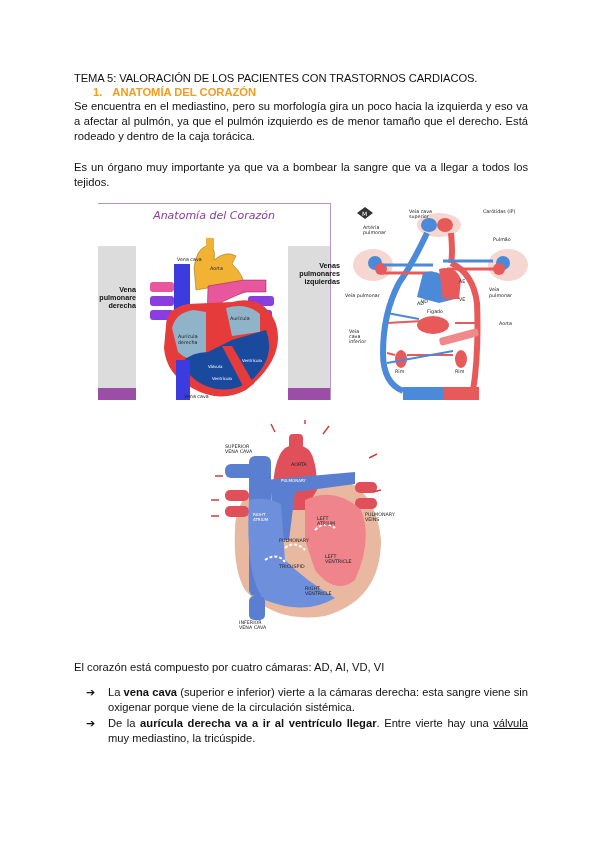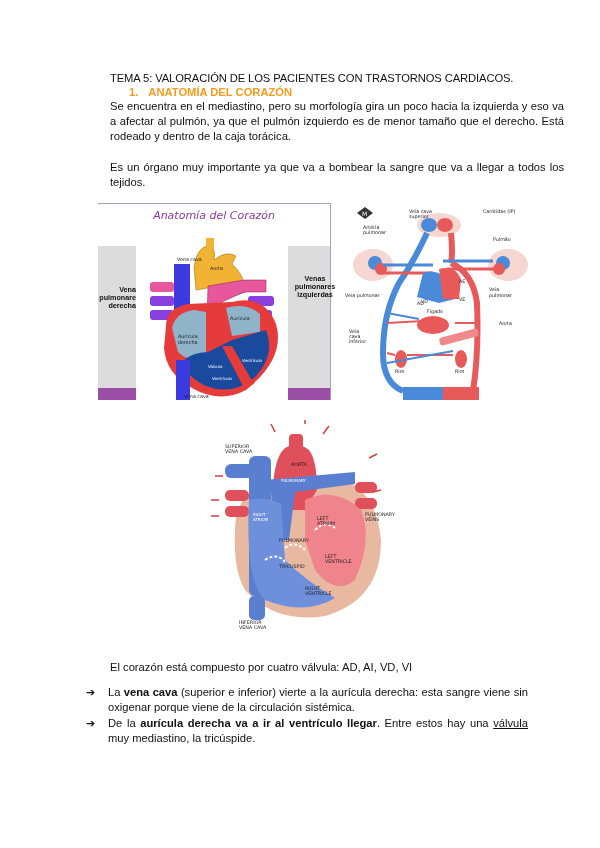--- a/index.html
+++ b/index.html
@@ -1,19 +1,19 @@
 <!DOCTYPE html>
 <html><head>
 <meta charset="utf-8">
 <style>
   html, body { margin: 0; padding: 0; background: #ffffff; }
   body { width: 600px; height: 848px; position: relative; overflow: hidden;
          font-family: "Liberation Sans", sans-serif; color: #111; }
   .page { position: absolute; left: 0; top: 0; width: 600px; height: 848px; }
-  .txt { position: absolute; font-size: 11.2px; line-height: 15px; margin-left: 36px; }
+  .txt { position: absolute; font-size: 11.2px; line-height: 15px; }
   .title { left: 74px; top: 71px; font-size: 11.2px; letter-spacing: -0.1px; }
   .heading { left: 93px; top: 85px; font-weight: bold; color: #f59b1e; font-size: 11.2px; text-align: right; }
   .heading .num { margin-right: 10px; }
   .para { left: 74px; width: 454px; text-align: justify; }
   .p1 { top: 99px; }
   .p2 { top: 160px; }
   .p3 { top: 660px; left: 74px; }
   .bullets { position: absolute; left: 86px; top: 685px; width: 442px; margin: 0; padding: 0; list-style: none; }
   .bullets li { position: relative; padding-left: 22px; font-size: 11.2px; line-height: 15px; text-align: justify; margin-bottom: 1px; }
   .bullets .arrow { position: absolute; left: 0; top: 0; font-size: 11px; }
@@ -24,21 +24,21 @@
   .fig1 { position: absolute; left: 98px; top: 203px; width: 232px; height: 196px; background: #fff;
           border-top: 1px solid #b596c0; border-right: 1px solid #b596c0; }
   .fig1 .ttl { position: absolute; left: 0; right: 0; top: 5px; text-align: center; color: #8a3d9a;
                font-family: "DejaVu Sans", sans-serif; font-style: italic; font-size: 11px; }
   .fig1 .grey { position: absolute; top: 42px; bottom: 12px; background: #dcdcdc; }
   .fig1 .greyL { left: 0; width: 40px; }
   .fig1 .greyR { right: 0; width: 42px; }
   .fig1 .purple { position: absolute; left: 0; right: 0; bottom: 0; height: 12px; background: #9b4ea6; }
   .fig1 .lbl { position: absolute; font-size: 7.2px; font-weight: bold; line-height: 8px; color: #111; }
   .fig1 .lblL { left: -14px; top: 82px; text-align: right; width: 56px; }
-  .fig1 .lblR { right: -10px; top: 71px; text-align: center; width: 50px; }
+  .fig1 .lblR { right: -10px; top: 58px; text-align: right; width: 50px; }
   .fig1 svg { position: absolute; left: 38px; top: 24px; }
 
   .fig2 { position: absolute; left: 343px; top: 203px; width: 195px; height: 197px; }
   .fig3 { position: absolute; left: 205px; top: 420px; width: 190px; height: 212px; }
   .tiny { font-family: "DejaVu Sans", sans-serif; font-size: 4.8px; fill: #222; }
   .tinyw { font-family: "DejaVu Sans", sans-serif; font-size: 4px; fill: #fff; }
 </style>
 </head>
 <body>
 
@@ -200,26 +200,26 @@
     <text x="74" y="122" class="tiny">PULMONARY</text>
     <text x="120" y="138" class="tiny">LEFT</text>
     <text x="120" y="143" class="tiny">VENTRICLE</text>
     <text x="74" y="148" class="tiny">TRICUSPID</text>
     <text x="100" y="170" class="tiny">RIGHT</text>
     <text x="100" y="175" class="tiny">VENTRICLE</text>
     <text x="34" y="204" class="tiny">INFERIOR</text>
     <text x="34" y="209" class="tiny">VENA CAVA</text>
   </svg>
 
-  <div class="txt p3">El corazón está compuesto por cuatro válvula: AD, AI, VD, VI</div>
+  <div class="txt p3">El corazón está compuesto por cuatro cámaras: AD, AI, VD, VI</div>
 
   <ul class="bullets">
     <li>
       <span class="arrow">➔</span>
-      <span>La </span><b>vena cava</b><span> (superior e inferior) vierte a la aurícula derecha: esta sangre viene sin oxigenar porque viene de la circulación sistémica.</span>
+      <span>La </span><b>vena cava</b><span> (superior e inferior) vierte a la cámaras derecha: esta sangre viene sin oxigenar porque viene de la circulación sistémica.</span>
     </li>
     <li>
       <span class="arrow">➔</span>
-      <span>De la </span><b>aurícula derecha va a ir al ventrículo llegar</b><span>. Entre estos hay una </span><u>válvula</u><span> muy mediastino, la tricúspide.</span>
+      <span>De la </span><b>aurícula derecha va a ir al ventrículo llegar</b><span>. Entre vierte hay una </span><u>válvula</u><span> muy mediastino, la tricúspide.</span>
     </li>
   </ul>
 
 </div>
 
 </body></html>

